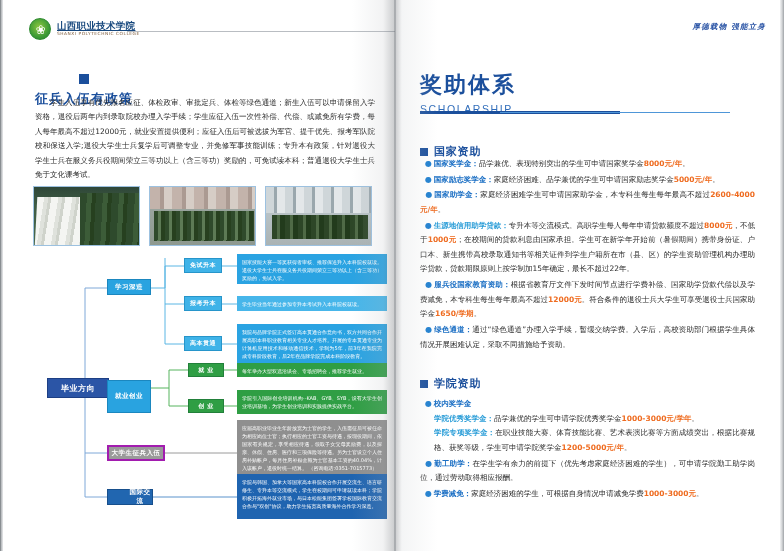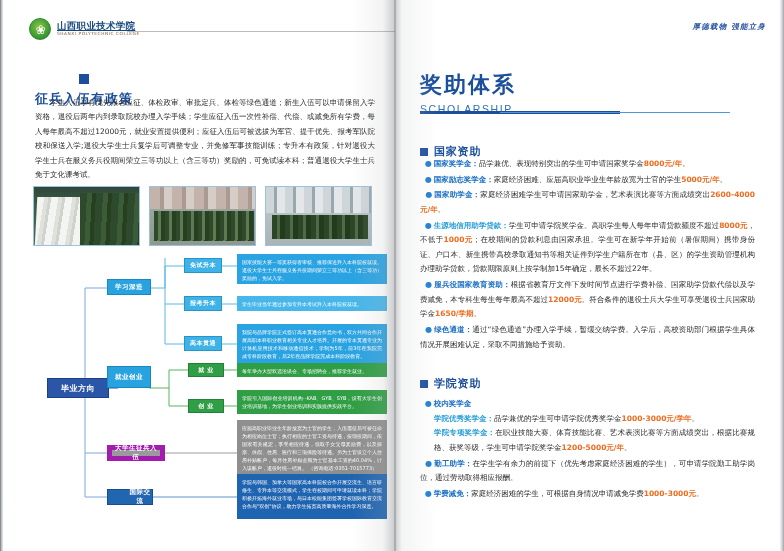--- a/index.html
+++ b/index.html
@@ -97,21 +97,21 @@
   .diagram { position:absolute; left:20px; top:258px; width:370px; height:285px; }
   .dg-svg { position:absolute; left:0; top:0; }
   .node {
     position:absolute; display:flex; align-items:center; justify-content:center;
     text-align:center; color:#fff; font-weight:700; letter-spacing:0.5px;
   }
   .n-root { background:#2b55a6; border:1px solid #1d3f84; font-size:8px; }
   .n-b    { background:#29a3e0; border:1px solid #1b87bf; font-size:6.5px; }
   .n-b2   { background:#3fb3e8; border:1px solid #2795ca; font-size:6px; }
   .n-g    { background:#2f9e44; border:1px solid #22803a; font-size:6px; }
-  .n-gray { background:#9a9a9a; border:5px solid #a21caf; font-size:6.5px; }
+  .n-gray { background:#9a9a9a; border:2px solid #a21caf; font-size:6.5px; }
   .n-blue2{ background:#2166b0; border:1px solid #174f8c; font-size:6.5px;padding-left:20px; }
   .box {
     position:absolute; color:#fff; font-size:5px; line-height:1.62;
     padding:4px 5px; text-align:justify;
   }
   .bx-blue { background:#2aa3e2; }
   .bx-blue-l { background:#47b6ea; }
   .bx-green { background:#2f9e44; }
   .bx-gray { background:#8f8f8f; }
   .bx-db  { background:#1f64b0; }
@@ -229,21 +229,21 @@
         <span>国家技能大赛一等奖获得者审核、推荐保送升入本科院校就读。
 退役大学生士兵在服义务兵役期间荣立三等功以上（含三等功）奖励的，免试入学。</span>
       </div>
       <div class="box bx-blue-l" style="left:214px; top:38px; width:150px; height:15px;">
         <span>学生毕业当年通过参加专升本考试升入本科院校就读。</span>
       </div>
       <div class="box bx-blue" style="left:214px; top:66px; width:150px; height:46px;">
         <span>我院与品牌学院正式签订高本贯通合作意向书，双方共同合作开展高职本科职业教育相关专业人才培养。开展的专本贯通专业为计算机应用技术和移动通信技术，学制为5年，前3年在我院完成专科阶段教育，后2年在品牌学院完成本科阶段教育。</span>
       </div>
 
-      <div class="node n-b" style="left:84px; top:108px; width:44px; height:22px;">
+      <div class="node n-b" style="left:84px; top:122px; width:44px; height:33px;">
         <span>就业创业</span>
       </div>
       <div class="node n-g" style="left:165px; top:105px; width:36px; height:14px;">
         <span>就 业</span>
       </div>
       <div class="node n-g" style="left:165px; top:141px; width:36px; height:14px;">
         <span>创 业</span>
       </div>
       <div class="box bx-green" style="left:214px; top:105px; width:150px; height:14px;">
         <span>每年举办大型双选洽谈会、专场招聘会，推荐学生就业。</span>
@@ -280,23 +280,23 @@
   </div>
   <div class="r-rule"></div>
   <div class="r-rule2"></div>
 
   <div class="r-sec sec-title" style="left:420px; top:144px;">
     <span class="sec-sq small"></span>
     <span class="sec-tx small">国家资助</span>
   </div>
   <div class="r-list" id="list-national" style="left:420px; top:156px;">
       <p class="r-item"><span class="bul">&nbsp;&nbsp;● </span><span class="k-blue">国家奖学金：</span><span>品学兼优、表现特别突出的学生可申请国家奖学金</span><span class="k-orange">8000元/年</span><span>。</span></p>
-      <p class="r-item"><span class="bul">&nbsp;&nbsp;● </span><span class="k-blue">国家励志奖学金：</span><span>家庭经济困难、应届高职业毕业生年龄放宽为士官的学生</span><span class="k-orange">5000元/年</span><span>。</span></p>
-      <p class="r-item"><span class="bul">&nbsp;&nbsp;● </span><span class="k-blue">国家助学金：</span><span>家庭经济困难学生可申请国家助学金，艺术表演比赛等方面成绩突出</span><span class="k-orange">2600-4000元/年</span><span>。</span></p>
-      <p class="r-item"><span class="bul">&nbsp;&nbsp;● </span><span class="k-cyan">生源地信用助学贷款：</span><span>学生可申请学院奖学金。高职学生每人每年申请贷款额度不超过</span><span class="k-orange">8000元</span><span>，不低于</span><span class="k-orange">1000元</span><span>；在校期间的贷款利息由国家承担。学生可在新学年开始前（暑假期间）携带身份证、户口本、新生携带高校录取通知书等相关证件到学生户籍所在市（县、区）的学生资助管理机构办理助学贷款，贷款期限原则上按学制加15年确定，最长不超过22年。</span></p>
+      <p class="r-item"><span class="bul">&nbsp;&nbsp;● </span><span class="k-blue">国家励志奖学金：</span><span>家庭经济困难、品学兼优的学生可申请国家励志奖学金</span><span class="k-orange">5000元/年</span><span>。</span></p>
+      <p class="r-item"><span class="bul">&nbsp;&nbsp;● </span><span class="k-blue">国家助学金：</span><span>家庭经济困难学生可申请国家助学金，本专科生每生每年最高不超过</span><span class="k-orange">2600-4000元/年</span><span>。</span></p>
+      <p class="r-item"><span class="bul">&nbsp;&nbsp;● </span><span class="k-cyan">生源地信用助学贷款：</span><span>专升本等交流模式。高职学生每人每年申请贷款额度不超过</span><span class="k-orange">8000元</span><span>，不低于</span><span class="k-orange">1000元</span><span>；在校期间的贷款利息由国家承担。学生可在新学年开始前（暑假期间）携带身份证、户口本、新生携带高校录取通知书等相关证件到学生户籍所在市（县、区）的学生资助管理机构办理助学贷款，贷款期限原则上按学制加15年确定，最长不超过22年。</span></p>
       <p class="r-item"><span class="bul">&nbsp;&nbsp;● </span><span class="k-blue">服兵役国家教育资助：</span><span>根据省教育厅文件下发时间节点进行学费补偿、国家助学贷款代偿以及学费减免，本专科生每生每年最高不超过</span><span class="k-orange">12000元</span><span>。符合条件的退役士兵大学生可享受退役士兵国家助学金</span><span class="k-orange">1650/学期</span><span>。</span></p>
       <p class="r-item"><span class="bul">&nbsp;&nbsp;● </span><span class="k-blue">绿色通道：</span><span>通过“绿色通道”办理入学手续，暂缓交纳学费。入学后，高校资助部门根据学生具体情况开展困难认定，采取不同措施给予资助。</span></p>
     </div>
 
   <div class="r-sec sec-title" style="left:420px; top:376px;">
     <span class="sec-sq small"></span>
     <span class="sec-tx small">学院资助</span>
   </div>
   <div class="r-list" id="list-college" style="left:420px; top:396px;">
       <p class="r-item"><span class="bul">&nbsp;&nbsp;● </span><span class="k-blue">校内奖学金</span></p>

